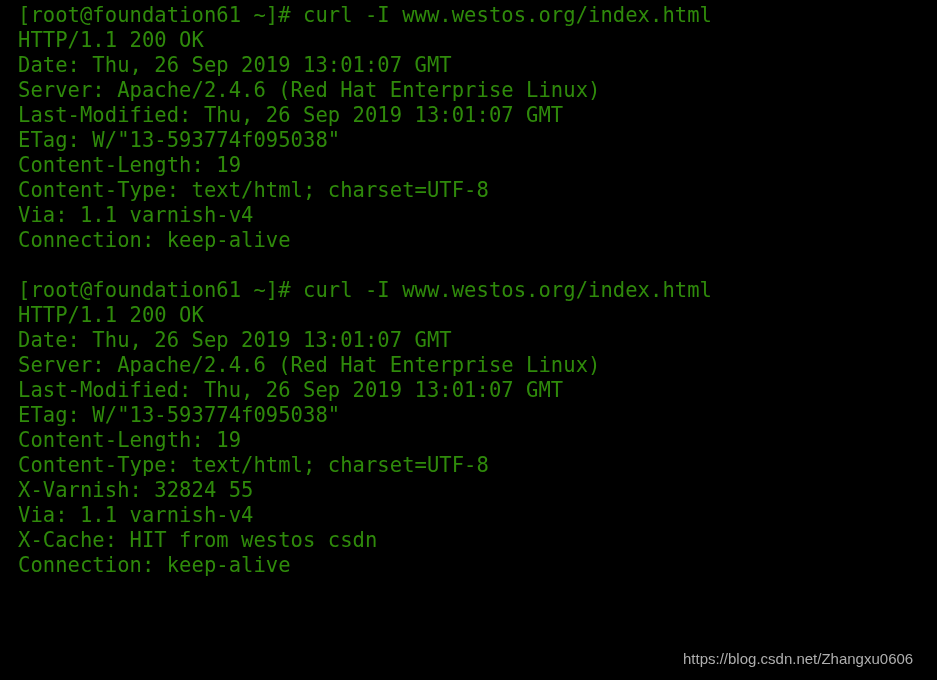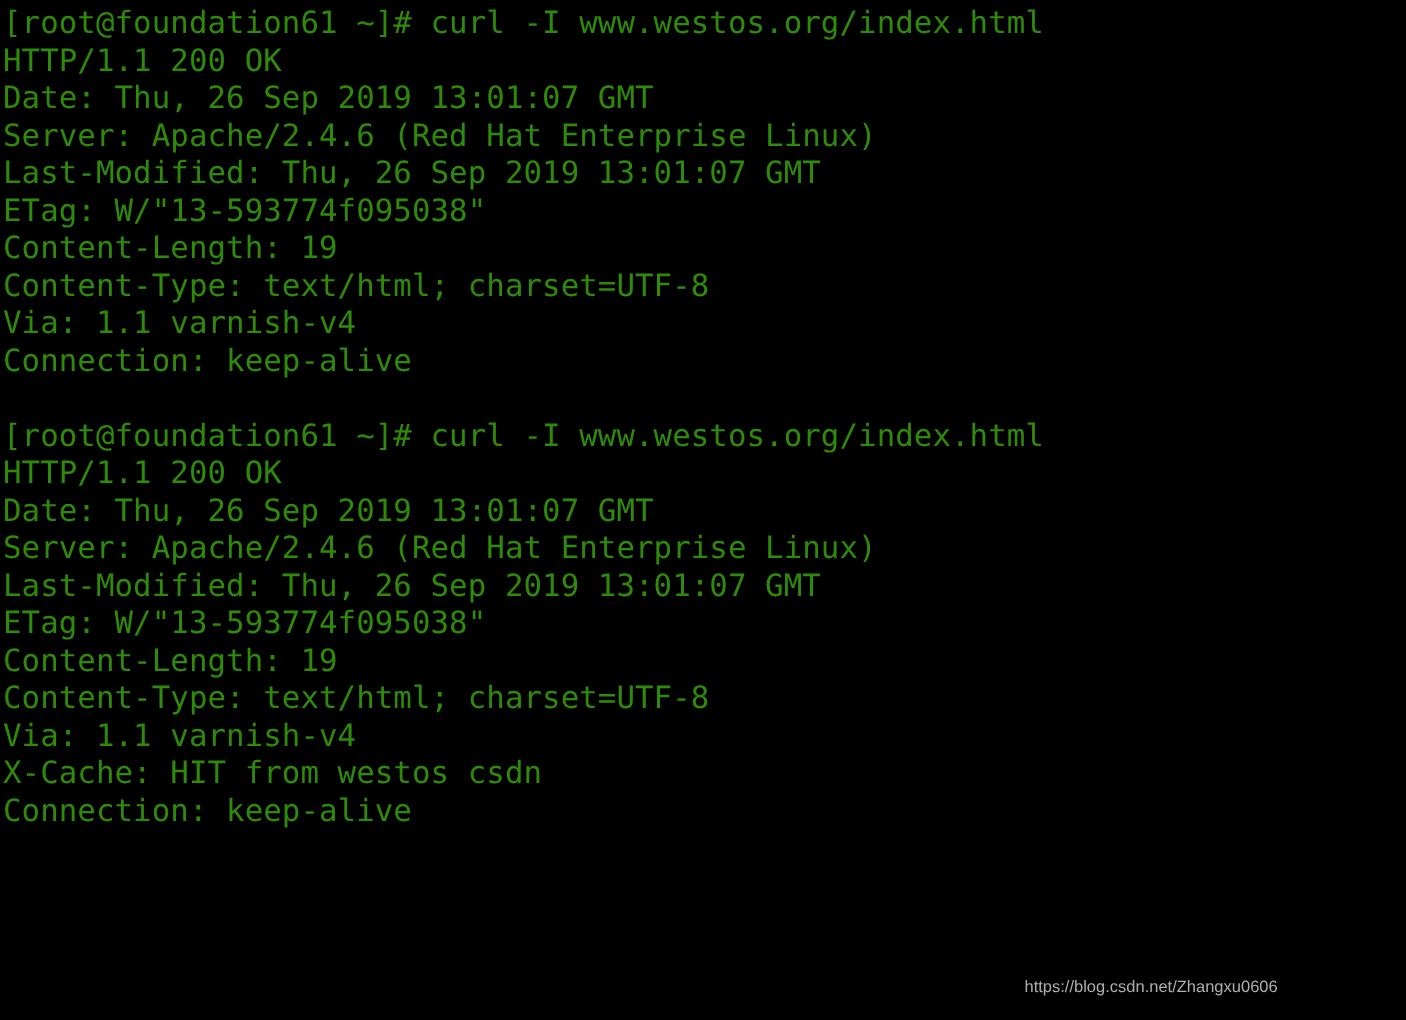--- a/index.html
+++ b/index.html
@@ -27,35 +27,35 @@
   }
 
   .term-line {
     color: #2f8a0b;
     font-family: "DejaVu Sans Mono", "Liberation Mono", monospace;
     font-size: 20.5px;
     line-height: 25px;
     height: 25px;
     white-space: pre;
     letter-spacing: 0.05px;
-    padding-left: 2px;
+    padding-left: 18px;
     font-weight: 500;
   }
 
   .term-line.blank {
     height: 25px;
   }
 
   #watermark {
     position: absolute;
     left: 683px;
     top: 649px;
     color: #bdbdbd;
     font-family: "Liberation Sans", "DejaVu Sans", sans-serif;
-    font-size: 11px;
+    font-size: 15px;
     line-height: 19px;
     white-space: pre;
     opacity: 0.92;
   }
 </style>
 </head>
 <body>
 
 <div id="terminal">
   <div id="terminal-output">
@@ -71,19 +71,20 @@
       <div class="term-line">Connection: keep-alive</div>
       <div class="term-line blank"></div>
       <div class="term-line">[root@foundation61 ~]# curl -I www.westos.org/index.html</div>
       <div class="term-line">HTTP/1.1 200 OK</div>
       <div class="term-line">Date: Thu, 26 Sep 2019 13:01:07 GMT</div>
       <div class="term-line">Server: Apache/2.4.6 (Red Hat Enterprise Linux)</div>
       <div class="term-line">Last-Modified: Thu, 26 Sep 2019 13:01:07 GMT</div>
       <div class="term-line">ETag: W/"13-593774f095038"</div>
       <div class="term-line">Content-Length: 19</div>
       <div class="term-line">Content-Type: text/html; charset=UTF-8</div>
+      <div class="term-line">X-Varnish: 32824 55</div>
       <div class="term-line">Via: 1.1 varnish-v4</div>
       <div class="term-line">X-Cache: HIT from westos csdn</div>
       <div class="term-line">Connection: keep-alive</div>
     </div>
 </div>
 
 <div id="watermark">https://blog.csdn.net/Zhangxu0606</div>
 
 </body></html>

